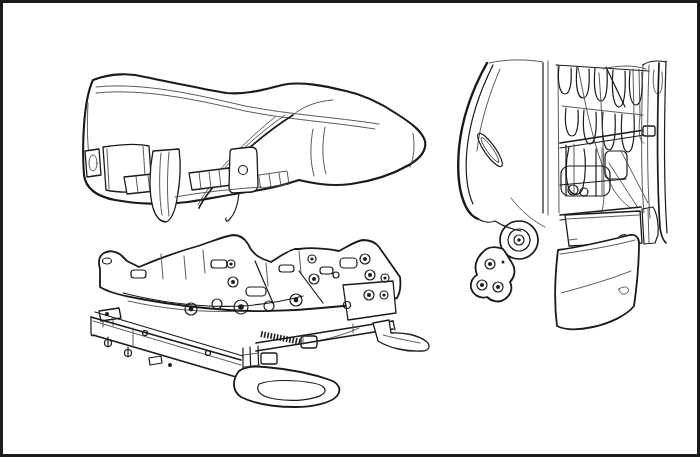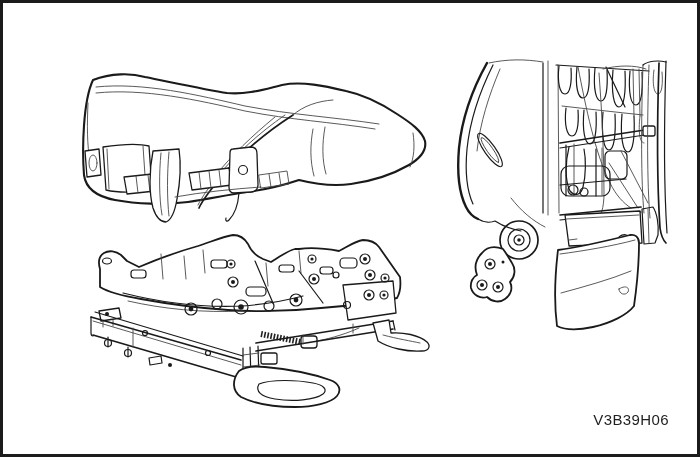--- a/index.html
+++ b/index.html
@@ -243,14 +243,13 @@
       <path class="l1" d="M639,206 L650,204 C654,210 656,222 655,232 L652,240 L641,241 Z"></path>
       <path class="f" d="M645,206 L646,240"></path>
 
       <path class="w2" d="M555,247 C552,272 551,300 554,323 C562,327 576,327 590,324 C608,320 624,312 631,303 C634,282 636,258 636,240 C636,234 632,231 627,232 C603,238 577,244 555,247 Z"></path>
       <path class="f" d="M558,290 C580,284 606,277 628,268"></path>
       <path class="f" d="M557,251 C580,248 610,243 632,237"></path>
       <path class="f" d="M616,286 C622,282 627,284 625,289 C622,293 616,291 616,286 Z"></path>
     </g>
   </svg>
 
-  <div class="code">V3B39H06</div>
 </div>
 
 </body></html>

